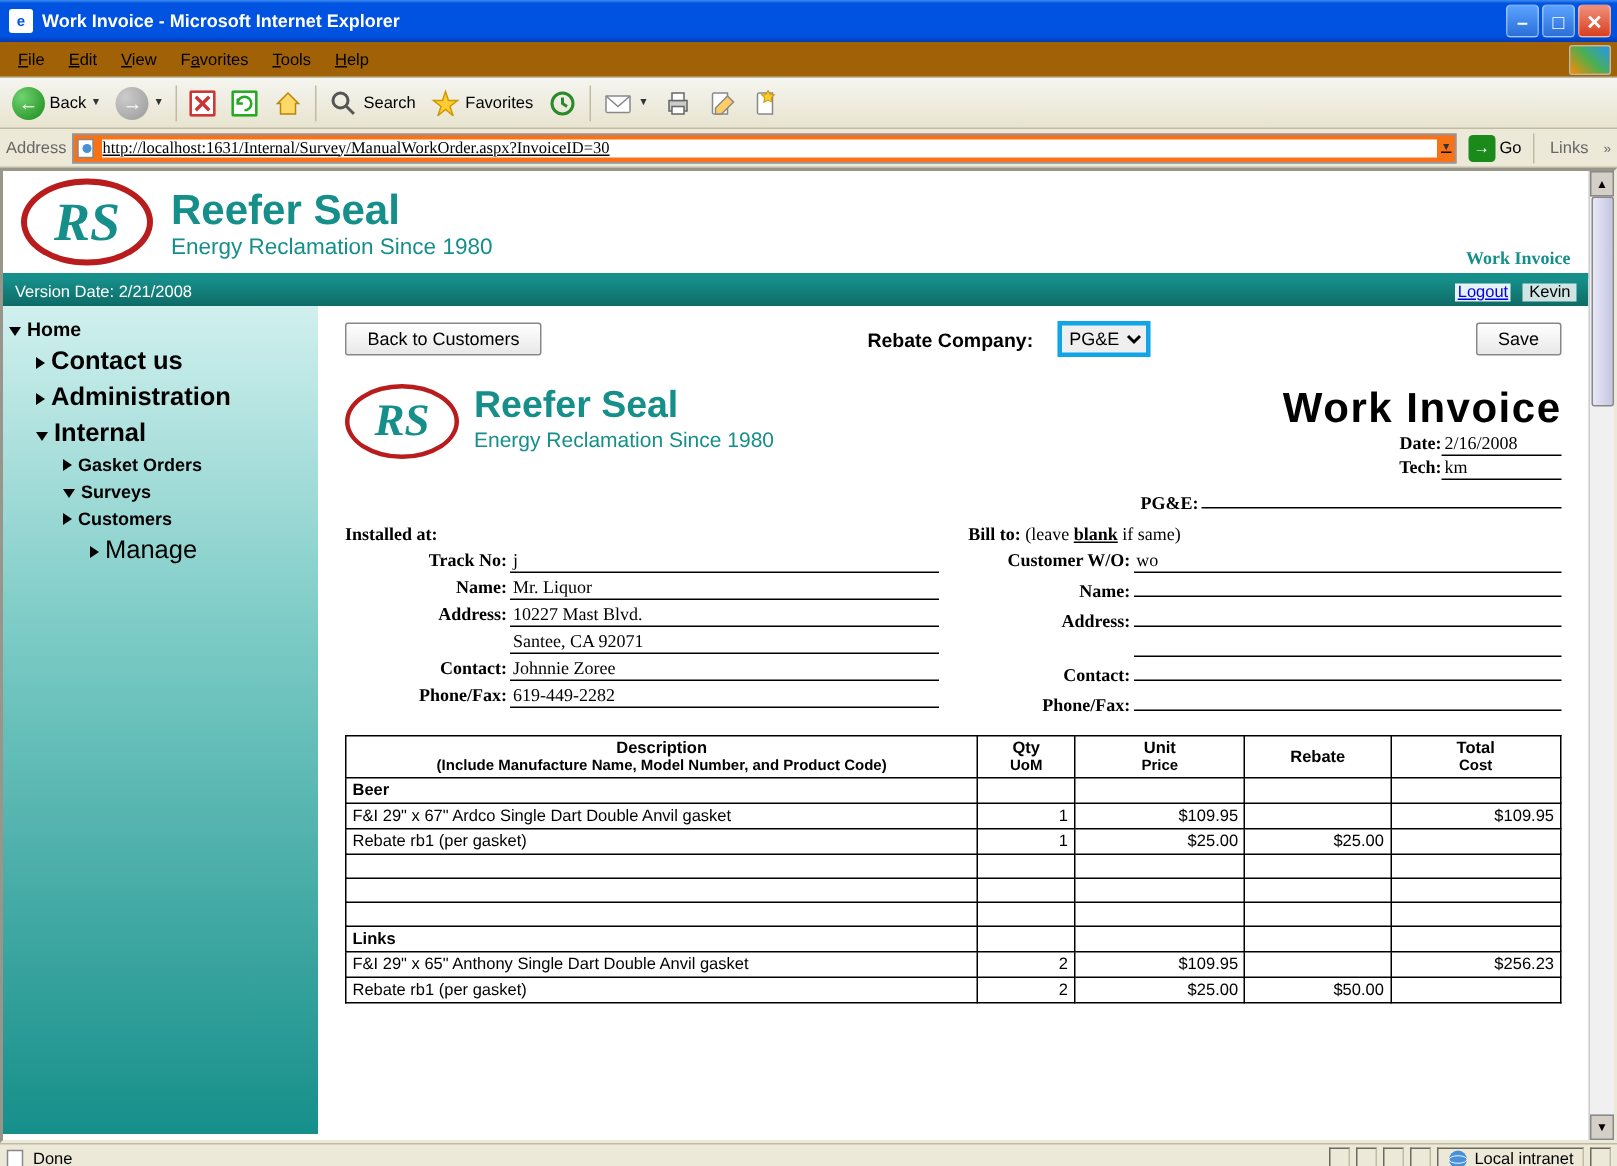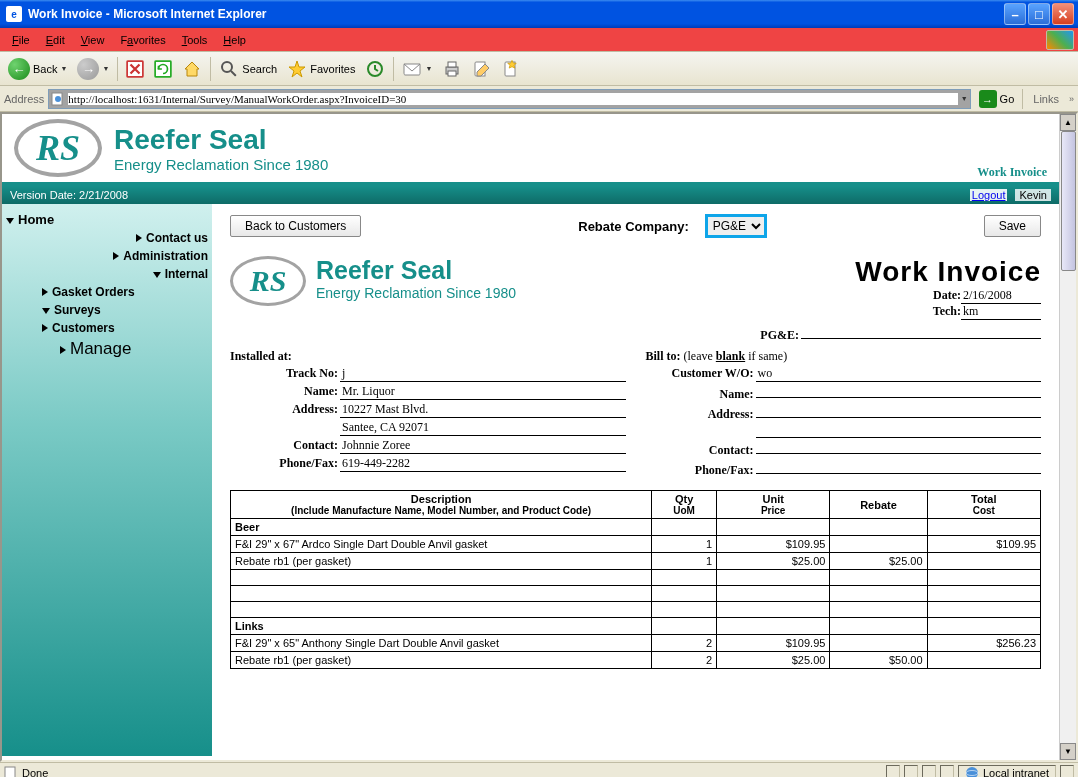--- a/index.html
+++ b/index.html
@@ -8,21 +8,21 @@
 
 .titlebar { height: 28px; background: linear-gradient(to bottom, #3c8cf0 0%, #0053e1 8%, #0053e1 85%, #003bb8 100%); display: flex; align-items: center; padding: 0 2px; color: #fff; }
 .titlebar .app-icon { width: 16px; height: 16px; background: #fff; margin: 0 4px; border-radius: 2px; display:flex; align-items:center; justify-content:center; color:#0053e1; font-size:10px; font-weight:bold; }
 .titlebar .title { flex: 1; font-weight: bold; font-size: 12px; padding-left: 2px; }
 .winbtns { display: flex; gap: 2px; margin-right: 2px; }
 .winbtn { width: 22px; height: 22px; border-radius: 3px; display: flex; align-items: center; justify-content: center; font-weight: bold; font-size: 13px; color: #fff; border: 1px solid rgba(255,255,255,0.4); }
 .winbtn.min, .winbtn.max { background: linear-gradient(to bottom, #59a3ff, #2b6ed8); }
 .winbtn.close { background: linear-gradient(to bottom, #f08f7a, #d83f1f); }
 
 
-.menubar { height: 24px; background: #ef4444; border-bottom: 1px solid #c0bca4; display: flex; align-items: center; padding: 0 4px; }
+.menubar { height: 24px; background: #a16207; border-bottom: 1px solid #c0bca4; display: flex; align-items: center; padding: 0 4px; }
 .menubar .menu-item { padding: 3px 8px; cursor: default; }
 .menubar .menu-item span.ul { text-decoration: underline; }
 .menubar .flag { margin-left: auto; width: 28px; height: 20px; background: linear-gradient(45deg, #ff8800, #4caf50, #2196f3); border:1px solid #c0bca4; border-radius:2px; }
 
 
 .toolbar { height: 34px; background: linear-gradient(to bottom, #f5f5f0, #e8e4d0); border-bottom: 1px solid #c0bca4; display: flex; align-items: center; padding: 0 4px; gap: 2px; }
 .toolbar .sep { width: 1px; height: 24px; background: #c0bca4; margin: 0 2px; }
 .tbtn { display: flex; align-items: center; gap: 3px; padding: 3px 4px; border-radius: 3px; cursor: default; }
 .tbtn .icn { width: 22px; height: 22px; border-radius: 50%; display: flex; align-items: center; justify-content: center; font-size: 13px; color: #fff; }
 .icn.back { background: radial-gradient(circle at 30% 30%, #6fd36f, #1a8a1a); }
@@ -31,57 +31,57 @@
 .icn.refresh { width:18px; height:18px; border-radius:2px; }
 .icn.home { width:20px; height:20px; border-radius:2px; }
 .icn.search { width:20px; height:20px; }
 .icn.fav { width:20px; height:20px; }
 .icn.plain { width:20px; height:20px; background:none; color:#666; }
 .drop { font-size: 7px; color: #333; }
 
 
 .addrbar { height: 26px; background: #ece9d8; border-bottom: 1px solid #c0bca4; display: flex; align-items: center; padding: 0 4px; gap: 4px; }
 .addrbar .lbl { font-size: 11px; color: #666; }
-.addrbar .url-box { flex: 1; height: 20px; background: #a3a3a3; border: 1px solid #7f9db9; display: flex; align-items: center; padding: 0 2px; gap: 3px; }
+.addrbar .url-box { flex: 1; height: 20px; background: #f97316; border: 1px solid #7f9db9; display: flex; align-items: center; padding: 0 2px; gap: 3px; text-decoration: underline; }
 .addrbar .url-box .pgicn { width: 14px; height: 14px; }
 .addrbar .url-box input { flex: 1; border: none; outline: none; font-size: 11px; font-family: Tahoma; }
 .addrbar .go { display: flex; align-items: center; gap: 3px; padding: 0 4px; }
 .addrbar .go .goicn { width: 18px; height: 18px; background: #1a8a1a; border-radius: 3px; display:flex; align-items:center; justify-content:center; color:#fff; font-size:11px; }
 .addrbar .links-lbl { color:#666; padding:0 6px;text-align:right; }
 
 
 .content-wrap { position: relative; height: 650px; background: #fff; border: 2px inset #ece9d8; overflow: hidden; }
 .scrollbar-v { position: absolute; right: 0; top: 0; bottom: 0; width: 17px; background: #f0f0f0; border-left:1px solid #ccc; }
 .scrollbar-v .arrow { height: 17px; background: #d4d0c8; border:1px solid #888; display:flex; align-items:center; justify-content:center; font-size:8px; }
 .scrollbar-v .thumb { position:absolute; top:17px; width:15px; left:1px; height:140px; background: linear-gradient(to right,#e8e8f8,#c4c4e0); border:1px solid #888; border-radius:2px; }
 .scrollbar-v .arrow.dn { position:absolute; bottom:0; width:100%; }
 
 .page { margin-right: 17px; height: 100%; overflow: hidden; }
 
 
 .pg-header { height: 72px; display: flex; align-items: center; padding: 0 12px; gap: 12px; border-bottom: 4px solid #168f8a; position:relative; }
-.logo-oval { width: 88px; height: 58px; border: 4px solid #a3a3a3; border-radius: 50%; display:flex; align-items:center; justify-content:center; }
+.logo-oval { width: 88px; height: 58px; border: 4px solid #b91c1c; border-radius: 50%; display:flex; align-items:center; justify-content:center; }
 .logo-oval span { font-family: 'Brush Script MT', cursive; font-style: italic; font-size: 36px; font-weight: bold; color: #168f8a; }
 .brand h1 { font-family: "Trebuchet MS", Arial; font-size: 28px; color: #168f8a; font-weight: bold; }
 .brand .tag { font-family: "Trebuchet MS", Arial; font-size: 15px; color: #168f8a; }
 .pg-header .wi { position:absolute; right:12px; bottom:2px; color:#168f8a; font-family:"Trebuchet MS"; font-size:12px; font-weight:bold; }
 
 
 .userbar { height: 18px; background: linear-gradient(to bottom, #168f8a, #0e6b67); color:#fff; font-size:11px; display:flex; align-items:center; padding:0 8px; }
 .userbar .right { margin-left:auto; display:flex; gap:8px; }
 .userbar a { color:#00e; text-decoration:underline; background:rgba(255,255,255,0.9); padding:0 2px; }
 .userbar .uname { color:#000; background:rgba(255,255,255,0.8); padding:0 4px; }
 
 
 .pg-body { display: flex; height: calc(100% - 94px); }
 .sidebar { width: 210px; background: linear-gradient(to bottom, #d0f0ee 0%, #7acac5 40%, #168f8a 100%); padding: 6px 4px; }
 .nav { list-style:none; }
 .nav li { padding: 2px 0; }
 .nav .l0 { font-weight: bold; color: #000; font-size:13px; }
-.nav .l1 { padding-left: 18px; font-weight: bold; color: #000; font-size:12px;text-align:right; }
+.nav .l1 { padding-left: 18px; font-weight: bold; color: #000; font-size:17px; }
 .nav .l2 { padding-left: 36px; font-weight: bold; color: #000; font-size:12px; }
 .nav .l3 { padding-left: 54px; font-weight: normal; color: #000; font-size:17px; }
 .nav .tri { display:inline-block; width:0; height:0; margin-right:4px; }
 .nav .tri.dn { border-left:4px solid transparent; border-right:4px solid transparent; border-top:6px solid #000; }
 .nav .tri.rt { border-top:4px solid transparent; border-bottom:4px solid transparent; border-left:6px solid #000; }
 
 .main { flex:1; padding: 10px 18px; overflow:hidden; }
 .top-controls { display:flex; align-items:center; gap:16px; margin-bottom:18px; }
 .btn { background: linear-gradient(to bottom,#fff,#e8e8e8); border:1px solid #888; padding:3px 14px; font-size:12px; border-radius:2px; cursor:default; }
 .top-controls .spacer { flex:1; }

